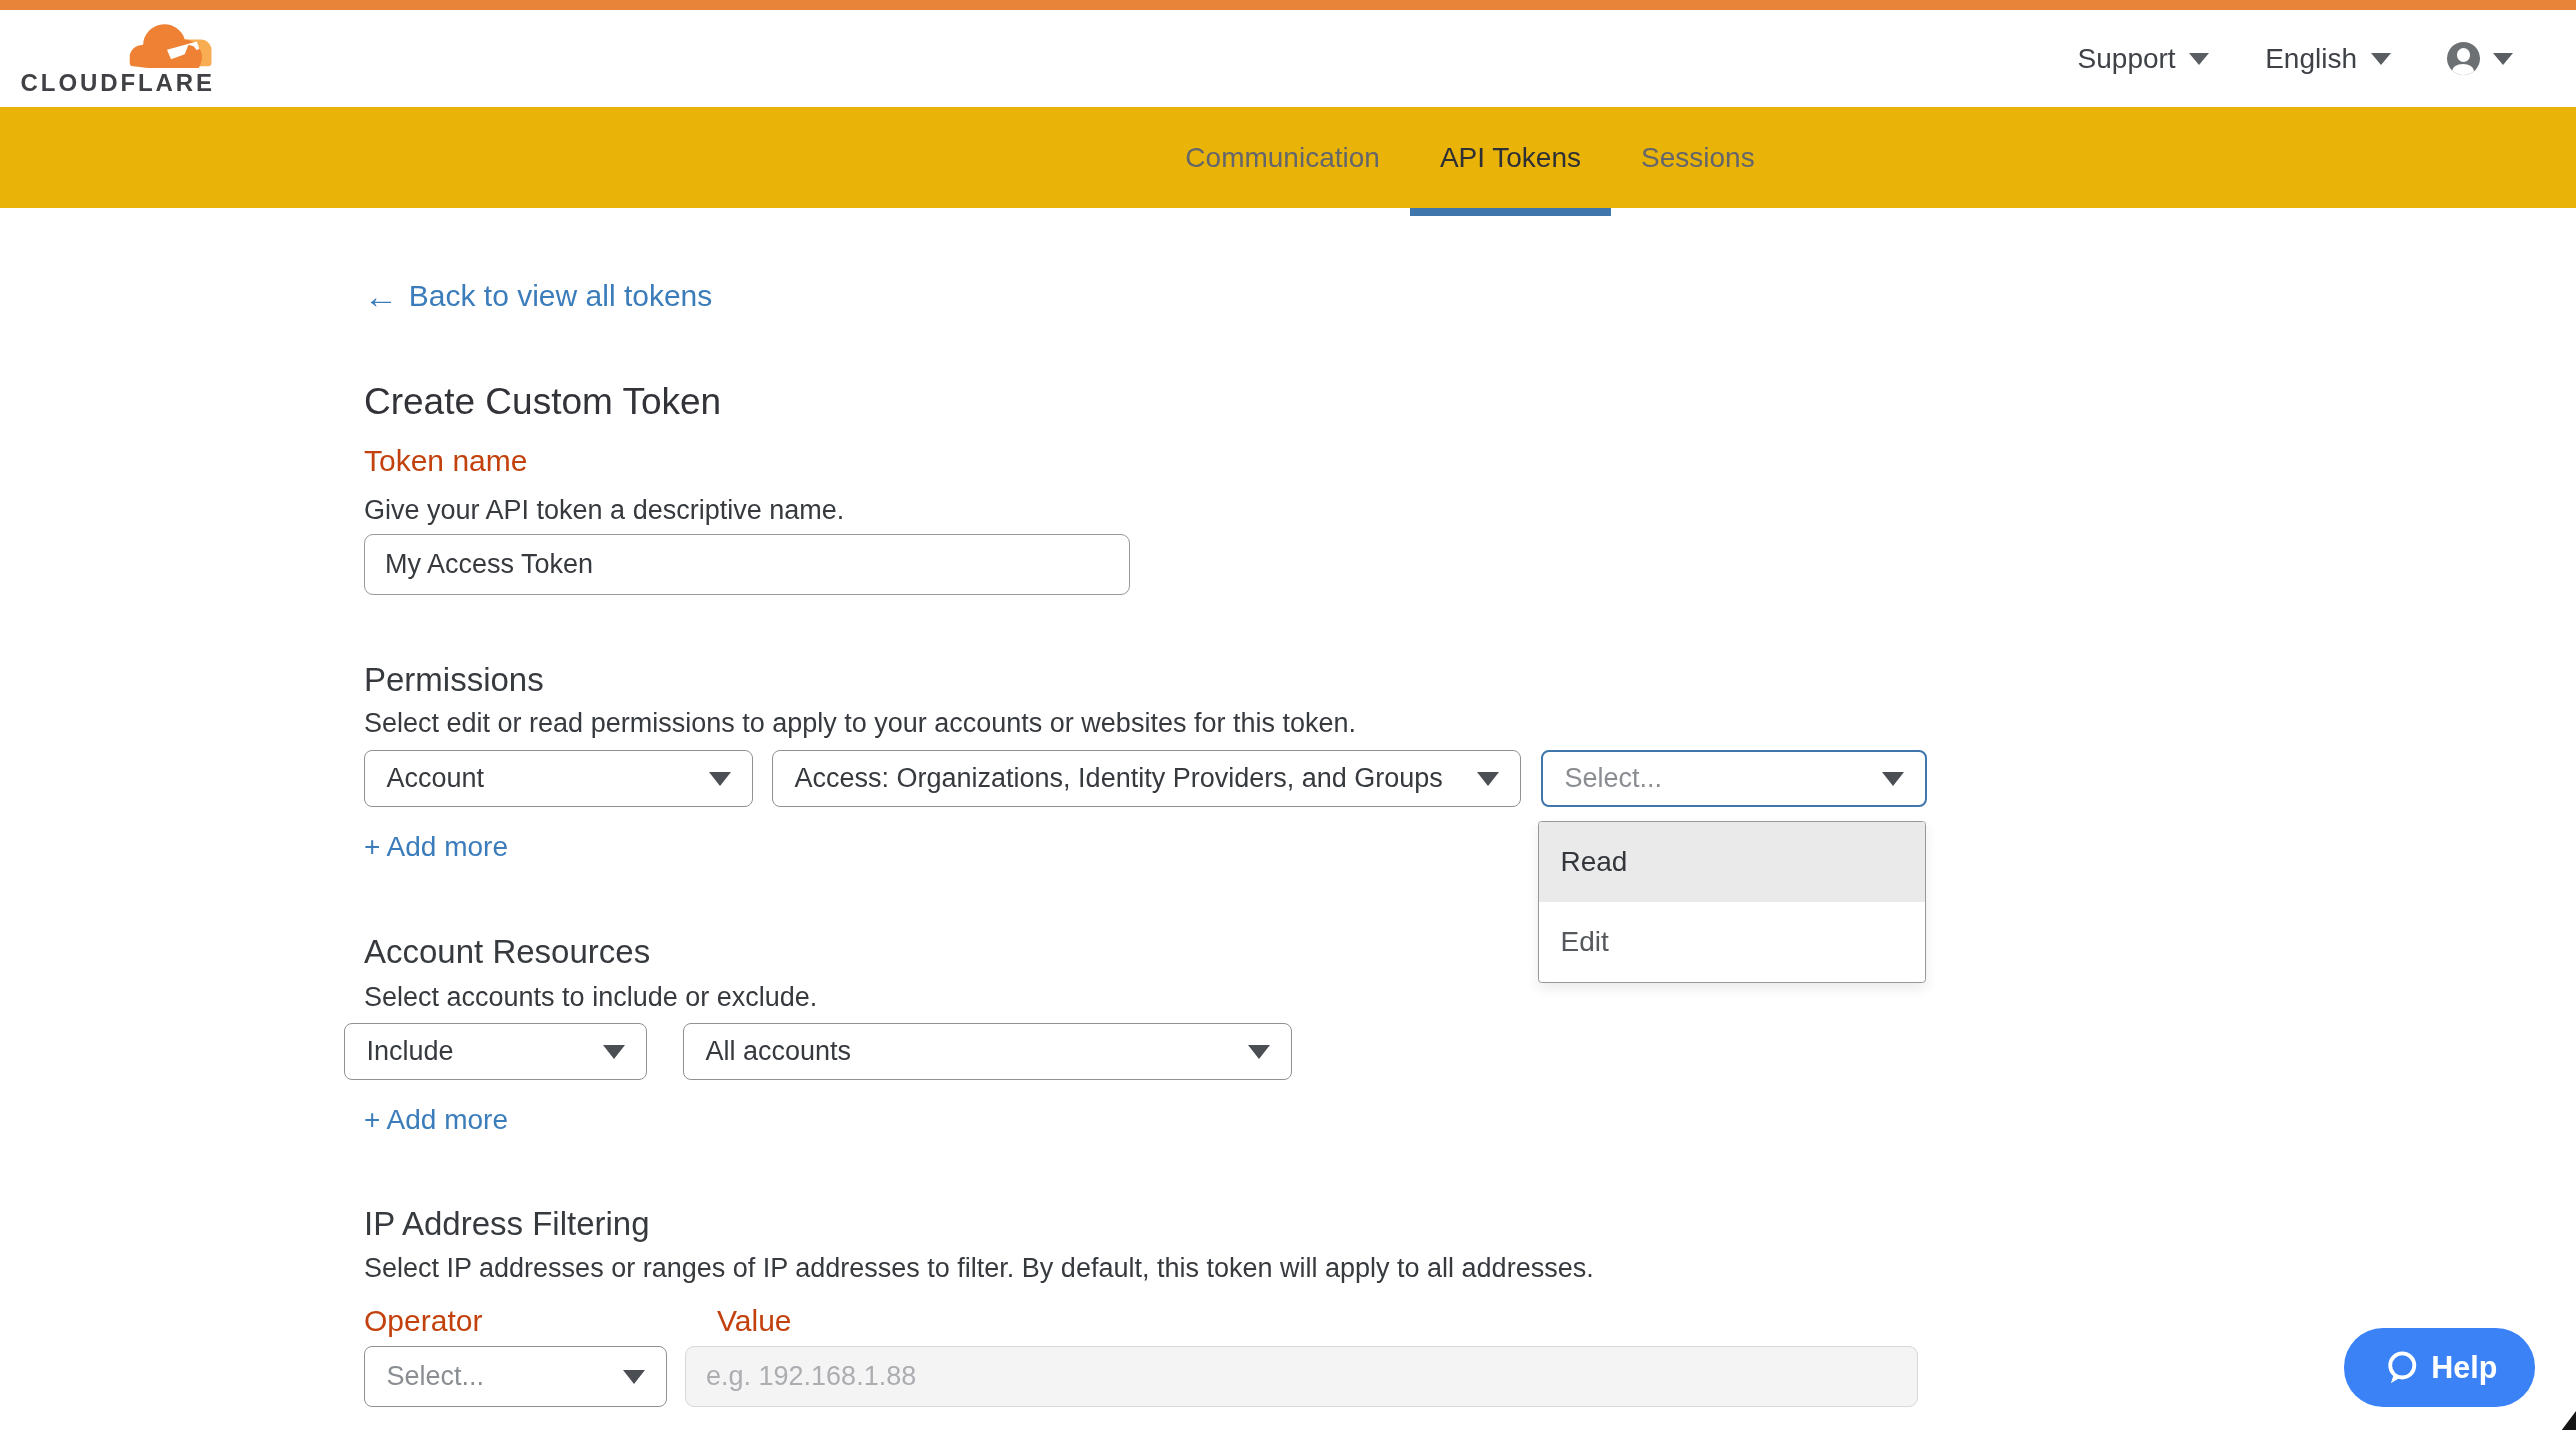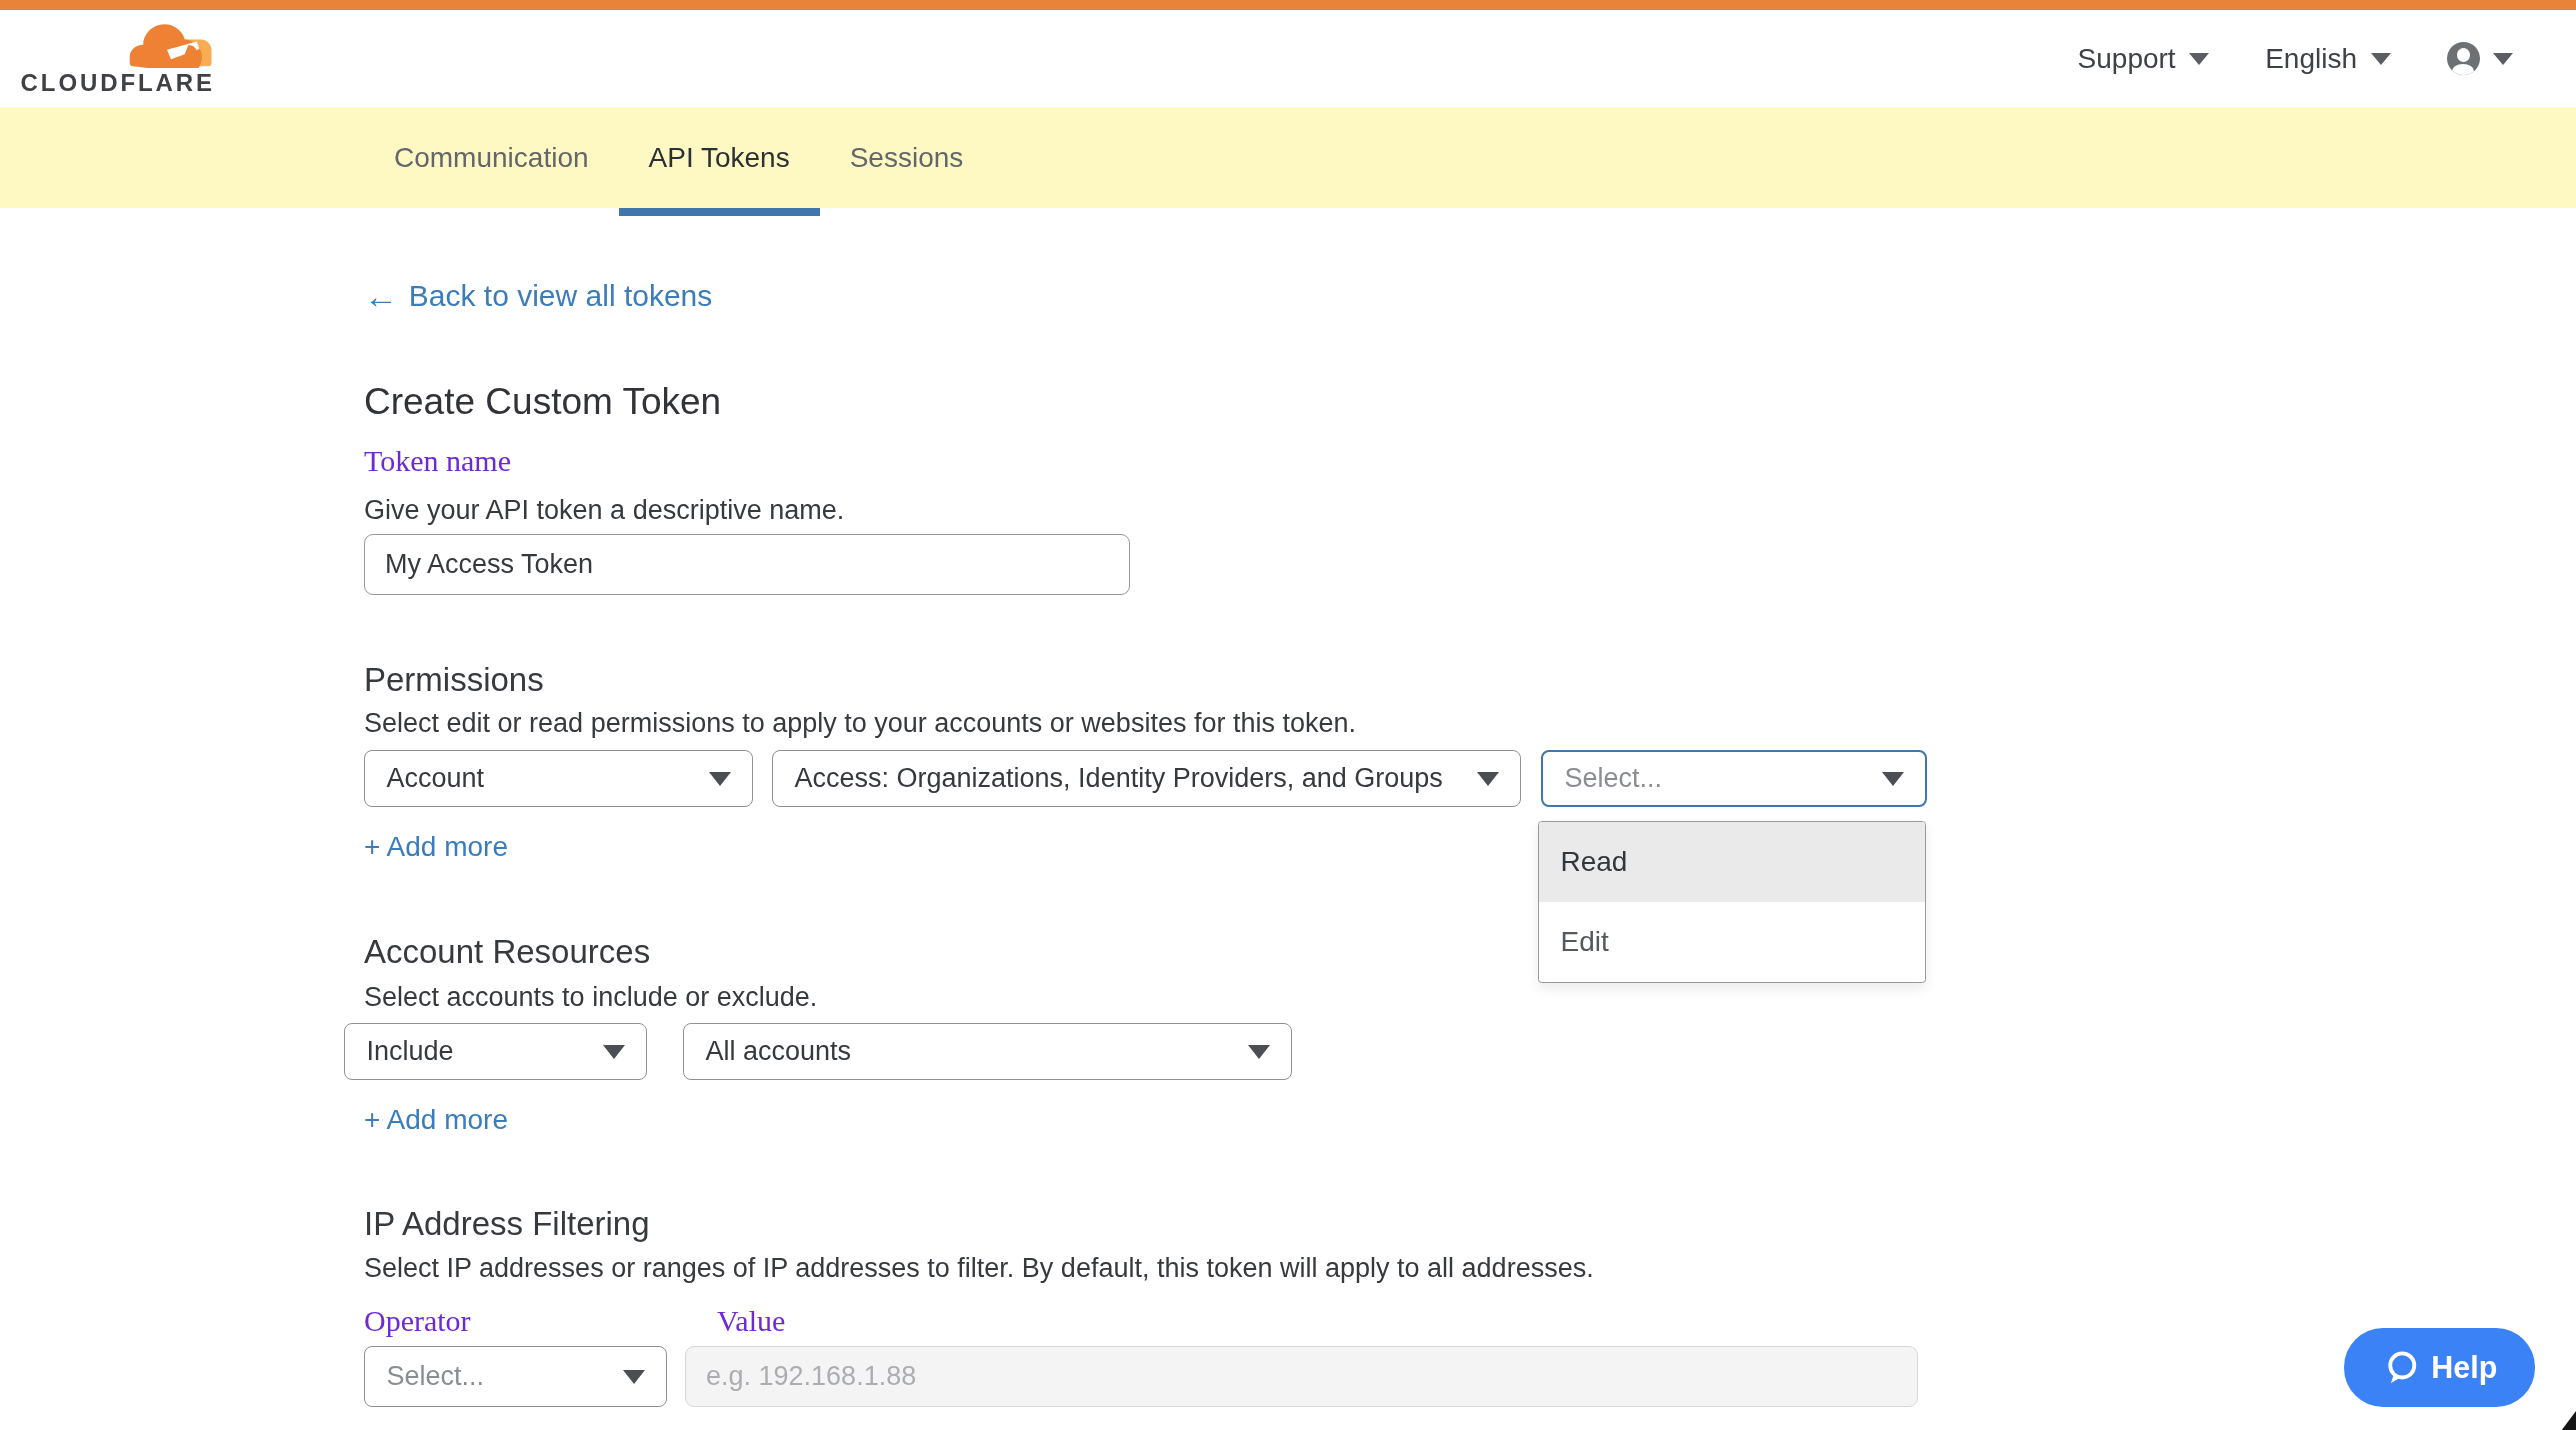--- a/index.html
+++ b/index.html
@@ -18,34 +18,34 @@
   .hdr-right{position:absolute;right:63px;top:0;height:97px;display:flex;align-items:center;gap:56px;}
   .hdr-item{display:flex;align-items:center;gap:13.5px;cursor:pointer;}
   .hdr-label{font-size:28px;color:#3E4146;}
   .caret{width:0;height:0;border-left:10px solid transparent;border-right:10px solid transparent;
          border-top:12.6px solid #5A5D61;}
   .avatar{position:relative;width:33px;height:33px;border-radius:50%;background:#6E7174;overflow:hidden;}
   .avatar .head{position:absolute;left:10px;top:6.3px;width:13.5px;height:13.5px;border-radius:50%;background:#fff;}
   .avatar .body{position:absolute;left:5.4px;top:22.4px;width:22.4px;height:14.4px;border-radius:50% 50% 0 0;background:#fff;}
 
   
-  .tabbar{position:absolute;left:0;top:107px;right:0;height:101px;background:#fef9c3;
-          display:flex;padding-left:364px;box-sizing:border-box;}
+  .tabbar{position:absolute;left:0;top:107px;right:0;height:101px;background:#eab308;
+          display:flex;padding-left:364px;box-sizing:border-box;justify-content:center;}
   .tab{position:relative;display:flex;align-items:center;padding:0 30px;font-size:28px;
        color:#63666A;cursor:pointer;}
   .tab.active{color:#2D3035;}
   .tab.active::after{content:"";position:absolute;left:0;right:0;bottom:-8px;height:8px;background:#3F76AB;}
 
   
   .back-link{position:absolute;left:364px;top:279px;display:flex;align-items:center;gap:10.8px;
              color:#3B7CBA;font-size:30px;cursor:pointer;}
   .back-arrow{font-size:34px;line-height:30px;}
   .h1{position:absolute;left:364px;top:381px;font-size:37px;font-weight:500;color:#313338;}
   .h2{position:absolute;left:364px;font-size:33px;font-weight:400;color:#36393D;}
-  .label-sm{position:absolute;font-size:30px;font-weight:500;color:#6d28d9;font-family:Liberation Serif, serif;}
+  .label-sm{position:absolute;font-size:30px;font-weight:500;color:#c2410c;}
   .desc{position:absolute;left:364px;font-size:27px;color:#36393D;}
 
   .text-input{position:absolute;box-sizing:border-box;height:61px;border:1.8px solid #97999C;
               border-radius:9px;background:#fff;font-size:27px;color:#36393D;padding:0 20px;
               font-family:inherit;outline:none;}
   .text-input.disabled{background:#F4F4F5;border-color:#D8D8DA;color:#ABADB0;}
   .text-input.disabled::placeholder{color:#ABADB0;}
 
   .selbox{position:absolute;box-sizing:border-box;height:57px;border:1.8px solid #8F9194;border-radius:8px;
           background:#fff;display:flex;align-items:center;justify-content:space-between;

